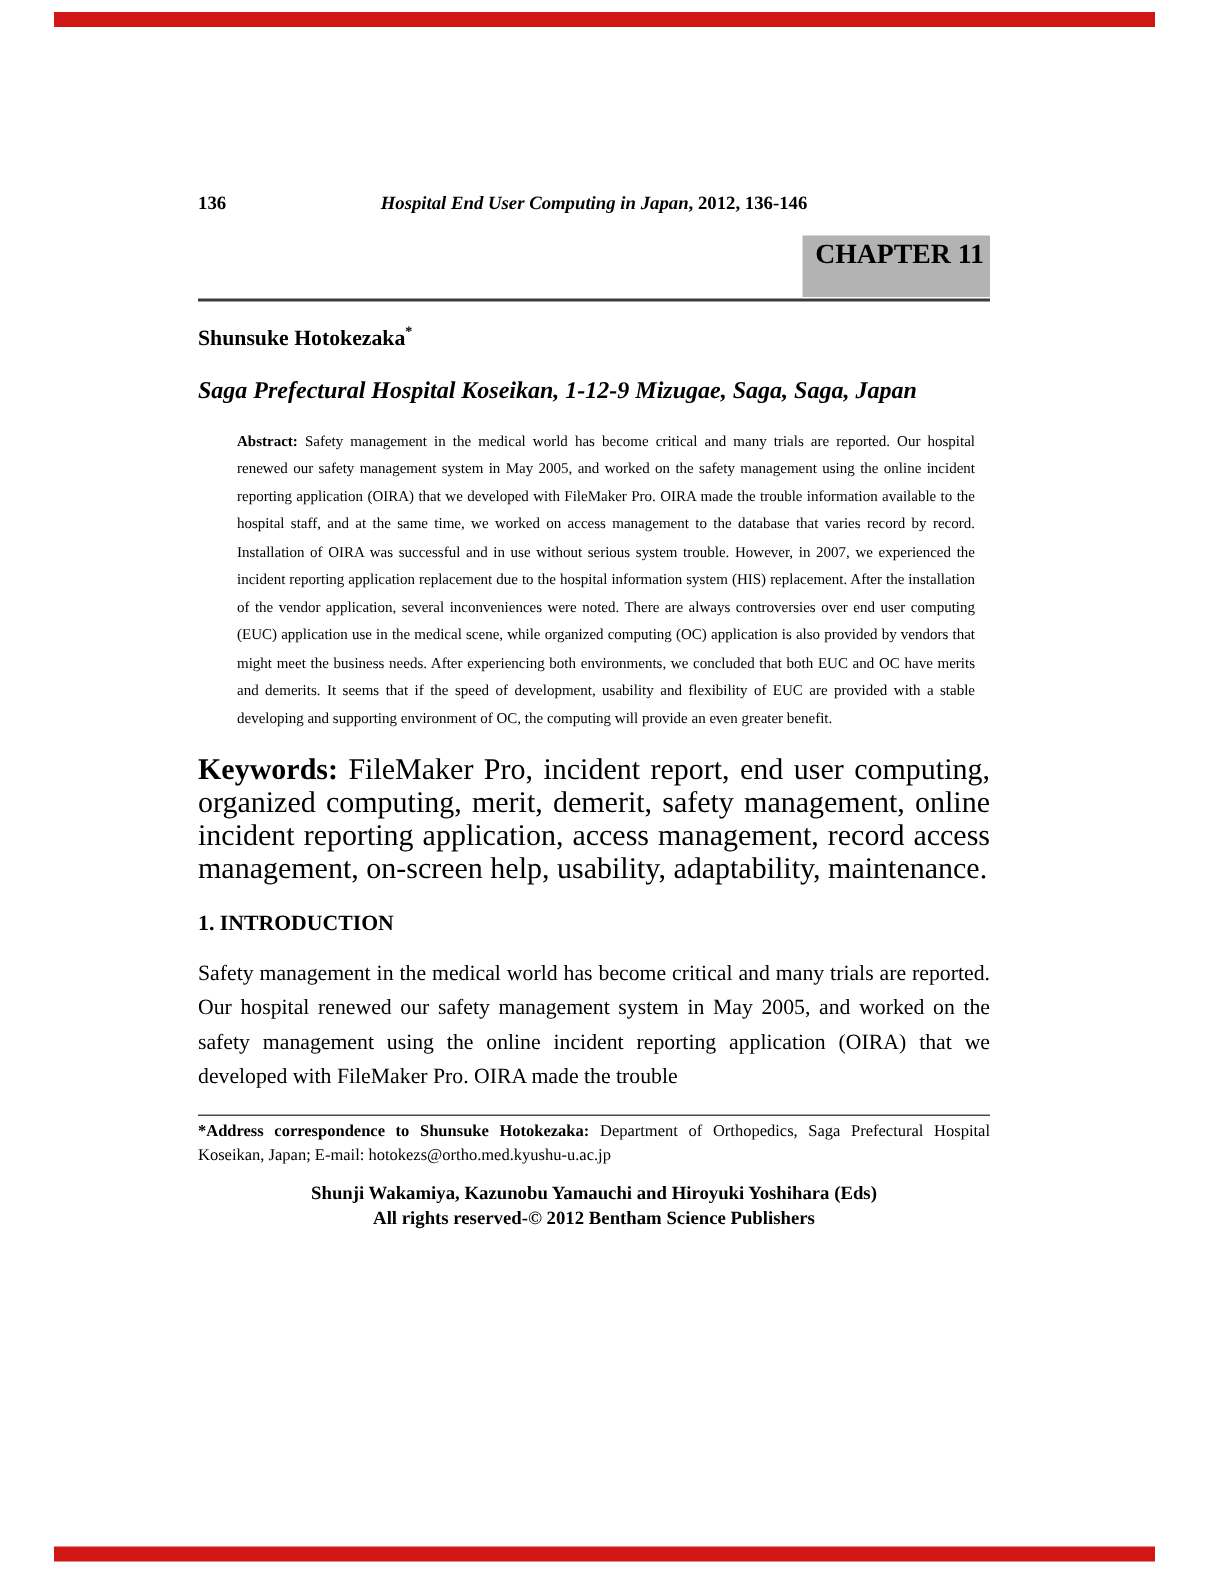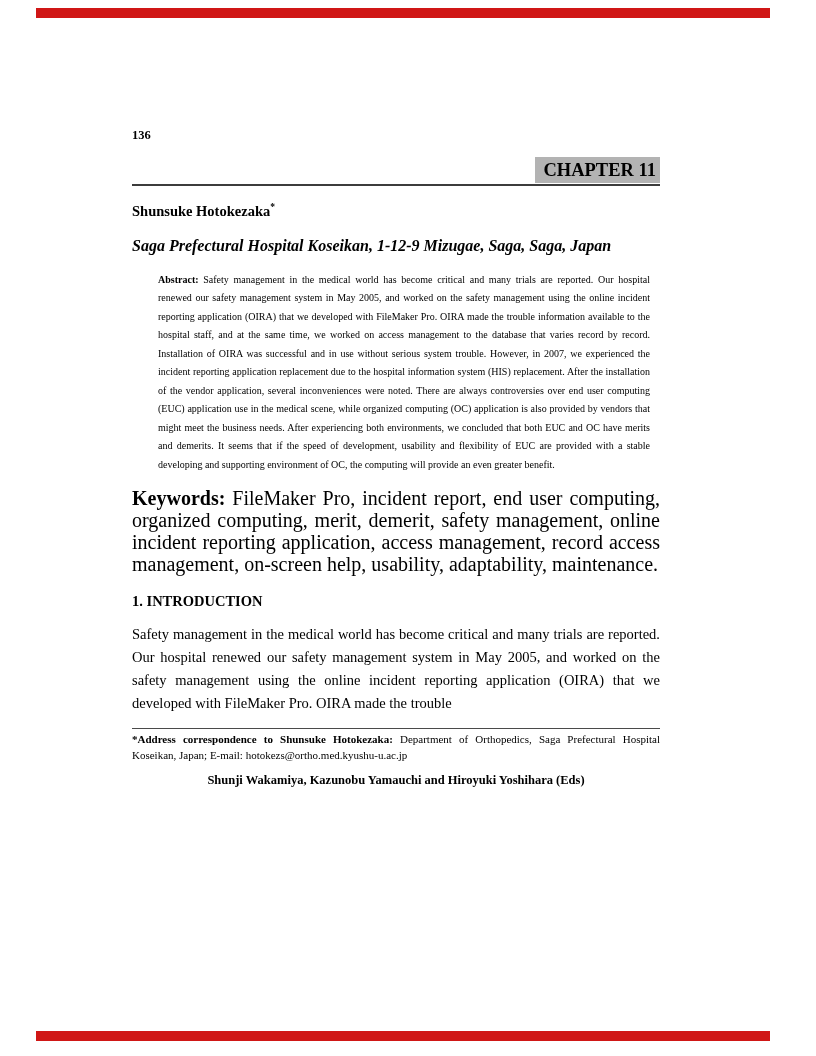--- a/index.html
+++ b/index.html
@@ -9,21 +9,21 @@
   }
   .page{position:absolute;inset:0;background:#fff;}
   .accent-bar{position:absolute;left:36px;width:734px;height:10px;background:#d01716;}
   .accent-bar.top{top:8px;}
   .accent-bar.bottom{top:1031px;}
   .content{position:absolute;left:132px;width:528px;top:0;}
   .running-head{position:relative;margin-top:128px;height:17px;font-size:12.5px;font-weight:bold;text-align:center;}
   .page-num{position:absolute;left:0;top:0;}
   .running-title-italic{font-style:italic;}
   .chapter-row{text-align:right;margin-top:12px;}
-  .chapter-badge{display:inline-block;background:#b3b3b3;font-weight:bold;font-size:18.5px;line-height:24px;padding:1px 4px 1px 8px;}
+  .chapter-badge{display:inline-block;background:#b3b3b3;font-weight:bold;font-size:18.5px;line-height:24px;padding:1px 4px 16px 8px;}
   .header-rule{border:none;border-top:2px solid #3c3c3c;margin:1px 0 0 0;height:0;}
   .title{font-size:16px;font-weight:bold;line-height:23px;text-align:justify;margin:15px 0 0 0;}
   .author{font-size:14.5px;font-weight:bold;margin-top:16px;}
   .author sup{font-size:9.5px;}
   .affiliation{font-size:16px;font-style:italic;margin-top:17px;font-weight:bold;}
   .abstract{font-size:10px;line-height:18.5px;text-align:justify;margin:16px 10px 0 26px;}
   .keywords{font-size:20px;line-height:22px;text-align:justify;margin-top:13px;}
   .section-heading{font-size:14.5px;font-weight:bold;margin:18px 0 0 0;}
   .body-para{font-size:14.5px;line-height:23px;text-align:justify;margin:13px 0 0 0;}
   .footnote-rule{border:none;border-top:1px solid #4a4a4a;margin:13px 0 0 0;height:0;}
@@ -35,20 +35,21 @@
 <body>
 
 <div class="page">
 
   <div class="accent-bar top"></div>
 
   <div class="content">
 
     <div class="running-head">
       <span class="page-num">136</span>
+      <span class="running-title"><span class="running-title-italic">Hospital End User Computing in Japan</span><span>, 2012, 136-146</span></span>
     </div>
 
     <div class="chapter-row">
       <span class="chapter-badge">CHAPTER 11</span>
     </div>
     <div class="header-rule"></div>
 
 
     <div class="author"><span>Shunsuke Hotokezaka</span><sup>*</sup></div>
 
@@ -61,19 +62,20 @@
     <h2 class="section-heading">1. INTRODUCTION</h2>
 
     <p class="body-para">Safety management in the medical world has become critical and many trials are reported. Our hospital renewed our safety management system in May 2005, and worked on the safety management using the online incident reporting application (OIRA) that we developed with FileMaker Pro. OIRA made the trouble</p>
 
     <div class="footnote-rule"></div>
 
     <div class="footnote"><b>*Address correspondence to Shunsuke Hotokezaka:</b><span> Department of Orthopedics, Saga Prefectural Hospital Koseikan, Japan; E-mail: hotokezs@ortho.med.kyushu-u.ac.jp</span></div>
 
     <div class="imprint">
       <div>Shunji Wakamiya, Kazunobu Yamauchi and Hiroyuki Yoshihara (Eds)</div>
+      <div>All rights reserved-© 2012 Bentham Science Publishers</div>
     </div>
 
   </div>
 
   <div class="accent-bar bottom"></div>
 
 </div>
 
 </body></html>

